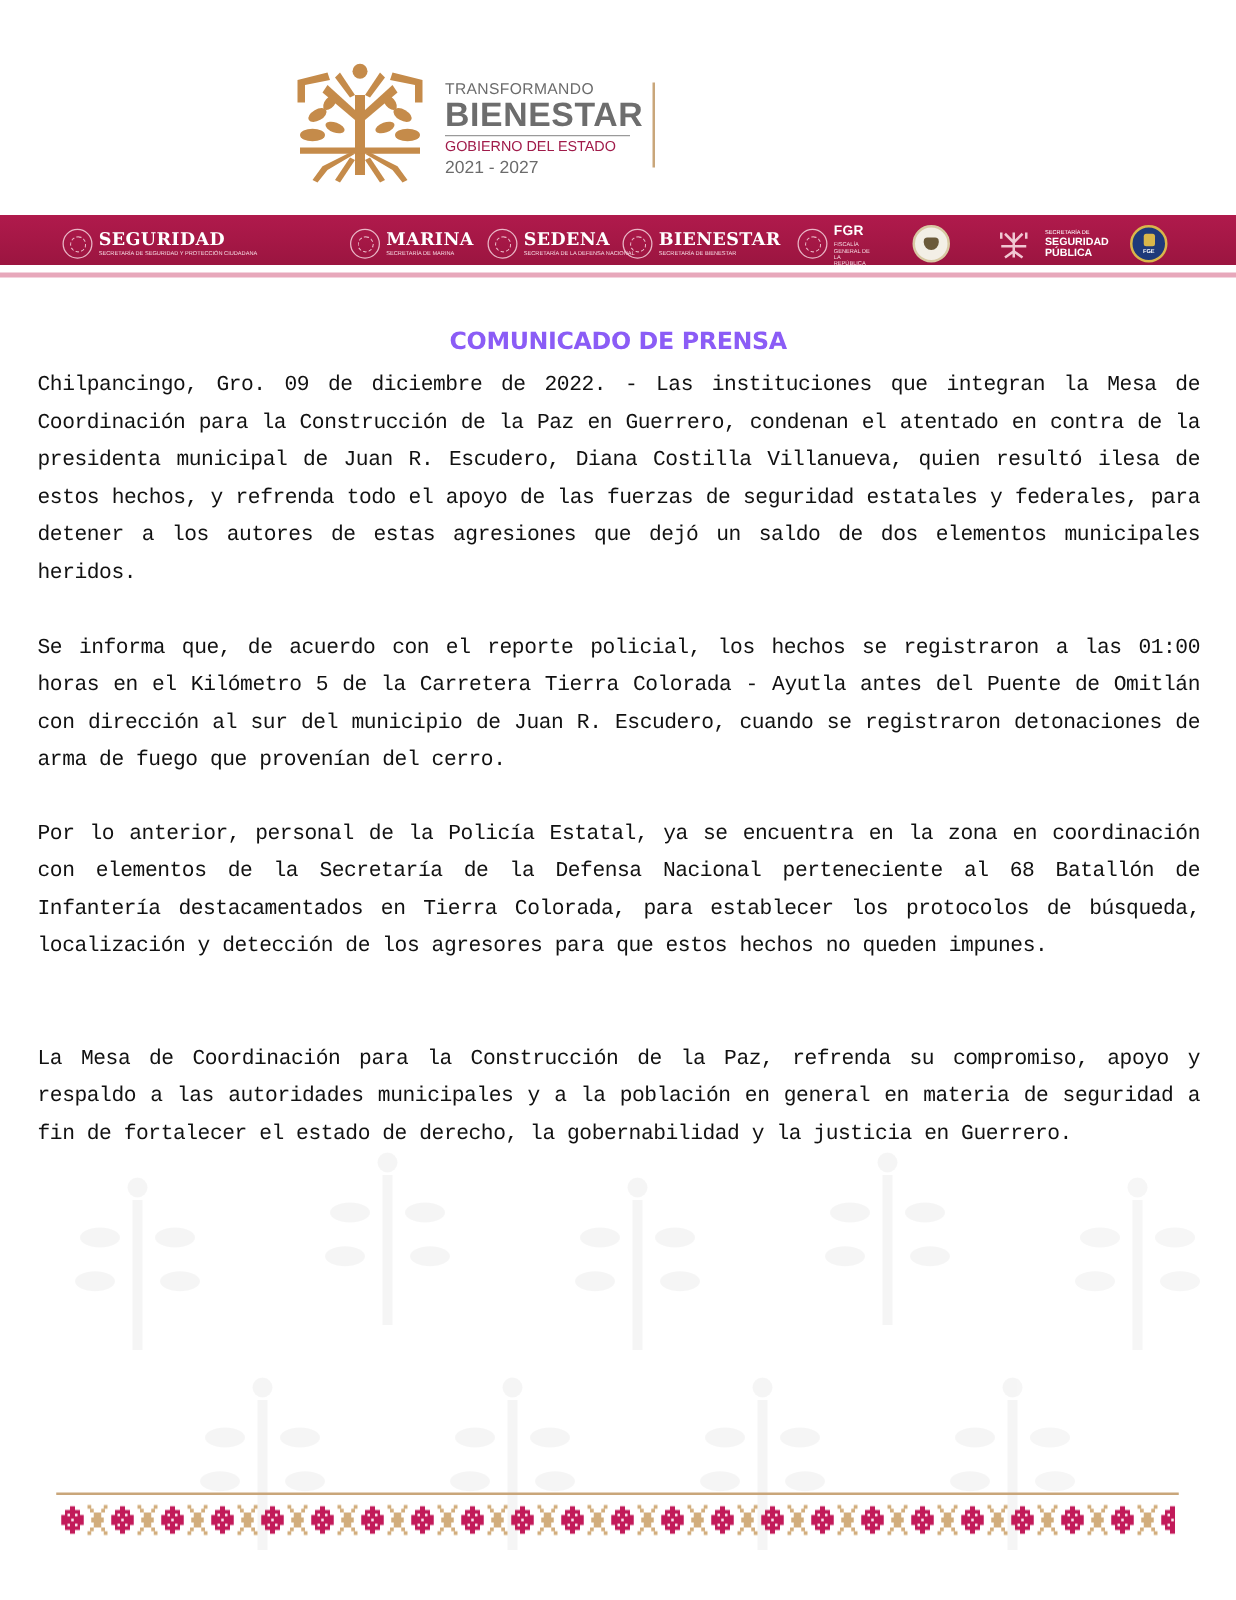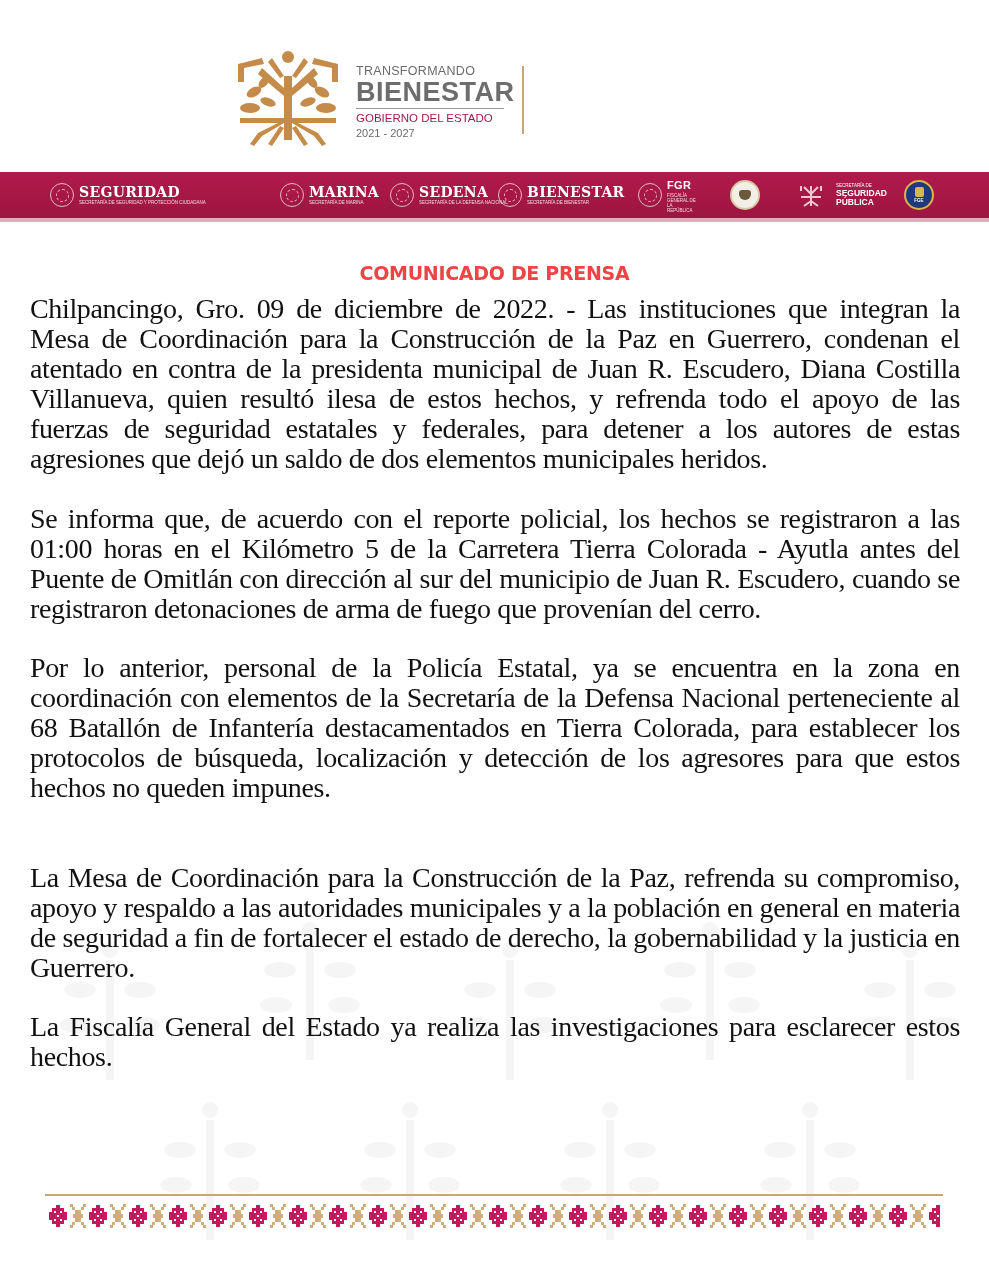--- a/index.html
+++ b/index.html
@@ -10,51 +10,51 @@
   
   .watermark { position: absolute; left: 0; top: 900px; width: 989px; height: 380px; opacity: 0.06; }
   
   .header { position: absolute; left: 0; top: 0; width: 989px; height: 216px; }
   .logo-tree { position: absolute; left: 232px; top: 48px; width: 112px; height: 100px; }
   .gov-block { position: absolute; left: 356px; top: 64px; }
   .gov-top { font-size: 12.5px; color: #6b6b6b; letter-spacing: 0.3px; line-height: 14px; }
   .gov-name { font-size: 27px; font-weight: bold; color: #6d6d6d; line-height: 28px; letter-spacing: 0.5px; }
   .gov-sep { width: 148px; height: 1px; background: #9a9a9a; margin: 2px 0 3px 0; }
   .gov-sub { font-size: 11.5px; color: #a01b4a; line-height: 13px; }
-  .gov-years { font-size: 11px; color: #6b6b6b; line-height: 12px; margin-top: 2px; }
+  .gov-years { font-size: 14px; color: #6b6b6b; line-height: 12px; margin-top: 2px; }
   .vsep { position: absolute; left: 522px; top: 66px; width: 2px; height: 68px; background: #c9a67a; }
   .voc-block { position: absolute; left: 541px; top: 66px; }
   .voc-top { font-size: 13px; color: #555; line-height: 15px; letter-spacing: 0.2px; }
   .voc-line { font-size: 13.5px; font-weight: bold; color: #a3154a; line-height: 17px; letter-spacing: 0.2px; }
 
   
-  .banner { position: absolute; left: 0; top: 172px; width: 989px; height: 50px; background: #a01642;
+  .banner { position: absolute; left: 0; top: 172px; width: 989px; height: 40px; background: #a01642;
     background: linear-gradient(#b01a4c, #9b1540); }
   .banner-bottom { position: absolute; left: 0; top: 218px; width: 989px; height: 4px; background: #e7a8bb; }
   .b-item { position: absolute; top: 0; height: 46px; display: flex; align-items: center; }
   .seal { width: 24px; height: 24px; border-radius: 50%; border: 1.5px solid #e9b7c6; position: relative; box-sizing: border-box; }
   .seal::after { content: ""; position: absolute; left: 5px; top: 5px; width: 11px; height: 11px; border-radius: 50%; border: 1px dashed #e9b7c6; }
   .b-text { margin-left: 5px; color: #fff; }
   .b-name { font-family: "DejaVu Serif", serif; font-weight: bold; font-size: 14px; line-height: 15px; letter-spacing: 0.3px; }
   .b-sub { font-size: 4.5px; line-height: 5px; color: #f4d6df; }
   .b-name.sans { font-family: "Liberation Sans", sans-serif; font-size: 11px; }
   .eagle-seal { width: 30px; height: 30px; border-radius: 50%; background: #f3efe6; border: 2px solid #d8c9a3; box-sizing: border-box; display:flex; align-items:center; justify-content:center; }
   .eagle-seal span { width: 12px; height: 10px; background: #6b5a3a; border-radius: 3px 3px 6px 6px; }
   .ssp-text { margin-left: 12px; color: #fff; font-weight: bold; font-size: 8.5px; line-height: 9px; }
   .ssp-text .tiny { font-size: 4.5px; font-weight: normal; line-height: 6px; }
   .fge-seal { width: 30px; height: 30px; border-radius: 50%; background: #1e3a7a; border: 2px solid #d9b64a; box-sizing: border-box; display:flex; align-items:center; justify-content:center; flex-direction: column; }
   .fge-seal .core { width: 9px; height: 10px; background: #d9b64a; border-radius: 2px; }
   .fge-seal .lbl { font-size: 4.5px; color: #fff; font-weight: bold; margin-top: 1px; }
 
   
   .title { position: absolute; left: 0; top: 262px; width: 989px; text-align: center;
-    font-family: "DejaVu Sans", sans-serif; font-weight: bold; font-size: 19px; letter-spacing: -0.3px; color: #ef4444; }
+    font-family: "DejaVu Sans", sans-serif; font-weight: bold; font-size: 19px; letter-spacing: -0.3px; color: #8b5cf6; }
   .content { position: absolute; left: 30px; top: 294px; width: 930px; }
-  .content p { margin: 0; font-size: 28px; line-height: 30px; text-align: justify; text-align-last: left;
-    font-family: Liberation Serif, serif; letter-spacing: -0.35px; transform-origin: left top; }
+  .content p { margin: 0; font-size: 17px; line-height: 30px; text-align: justify; text-align-last: left;
+    font-family: Liberation Mono, monospace; letter-spacing: -0.35px; transform-origin: left top; }
   .p1 { margin-bottom: 30px !important; }
   .p2 { margin-bottom: 29px !important; }
   .p3 { margin-bottom: 29px !important; }
   .p4 { margin-bottom: 60px !important; }
   .p5 { margin-bottom: 29px !important; }
 
   
   .rule { position: absolute; left: 45px; top: 1194px; width: 898px; height: 2px; background: #c9a67a; }
   .ornament { position: absolute; left: 48px; top: 1202px; width: 892px; height: 28px; }
 </style>
@@ -235,21 +235,20 @@
 </div>
 <div class="banner-bottom"></div>
 
 <div class="title">COMUNICADO DE PRENSA</div>
 
 <div class="content">
   <p class="p1">Chilpancingo, Gro. 09 de diciembre de 2022. - Las instituciones que integran la Mesa de Coordinación para la Construcción de la Paz en Guerrero, condenan el atentado en contra de la presidenta municipal de Juan R. Escudero, Diana Costilla Villanueva, quien resultó ilesa de estos hechos, y refrenda todo el apoyo de las fuerzas de seguridad estatales y federales, para detener a los autores de estas agresiones que dejó un saldo de dos elementos municipales heridos.</p>
   <p class="p2">Se informa que, de acuerdo con el reporte policial, los hechos se registraron a las 01:00 horas en el Kilómetro 5 de la Carretera Tierra Colorada - Ayutla antes del Puente de Omitlán con dirección al sur del municipio de Juan R. Escudero, cuando se registraron detonaciones de arma de fuego que provenían del cerro.</p>
   <p class="p4">Por lo anterior, personal de la Policía Estatal, ya se encuentra en la zona en coordinación con elementos de la Secretaría de la Defensa Nacional perteneciente al 68 Batallón de Infantería destacamentados en Tierra Colorada, para establecer los protocolos de búsqueda, localización y detección de los agresores para que estos hechos no queden impunes.</p>
   <p class="p5">La Mesa de Coordinación para la Construcción de la Paz, refrenda su compromiso, apoyo y respaldo a las autoridades municipales y a la población en general en materia de seguridad a fin de fortalecer el estado de derecho, la gobernabilidad y la justicia en Guerrero.</p>
-  <p class="p6">La Fiscalía General del Estado ya realiza las investigaciones para esclarecer estos hechos.</p>
 </div>
 
 <div class="rule"></div>
 <svg class="ornament" viewBox="0 0 892 28" preserveAspectRatio="none">
   <defs>
     <pattern id="emb" x="0" y="0" width="40" height="28" patternUnits="userSpaceOnUse">
 
       <g fill="#c21a5a">
         <rect x="4" y="6" width="12" height="16"></rect>
         <rect x="1" y="10" width="18" height="8"></rect>

